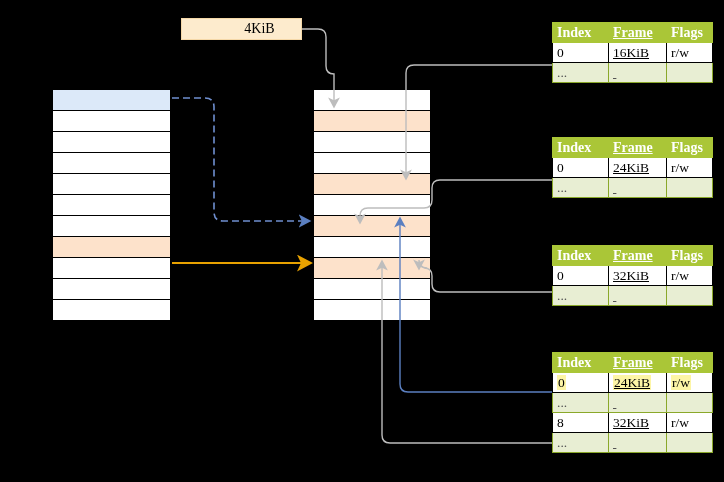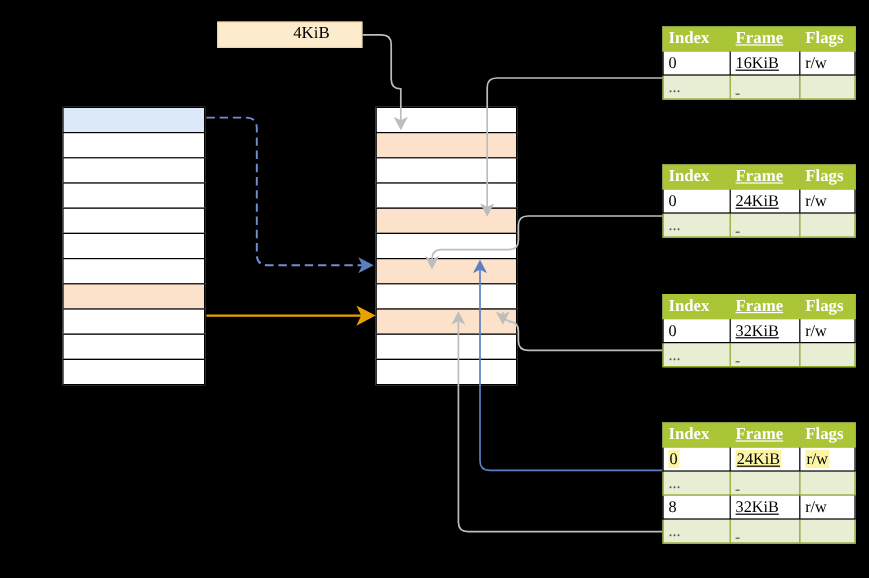--- a/index.html
+++ b/index.html
@@ -15,21 +15,21 @@
   .cell.blue{background:#dce9f9;}
   .cell.peach{background:#fde2cb;}
 
   
   .tag{position:absolute;background:#fdebcd;border:1px solid #f5d8a8;
        box-sizing:border-box;display:flex;align-items:center;
        justify-content:center;font-size:14px;color:#000;padding-left:36px;}
 
   
   .ptable{position:absolute;border-collapse:collapse;
-          background:#a3a3a3;font-size:13.5px;}
+          background:#5eead4;font-size:13.5px;}
   .ptable td,.ptable th{border:1px solid #8aa82a;padding:1px 4px;
           height:20px;box-sizing:border-box;text-align:left;
           white-space:nowrap;}
   .ptable th{background:#aac637;color:#fff;font-weight:bold;
           border:1px solid #aac637;font-size:14px;}
   .ptable td{border:1px solid #000;background:#fff;color:#000;}
   .ptable tr.ell td{background:#e8eed3;border:1px solid #8aa82a;color:#555;}
   .c-index{width:56px;}
   .c-frame{width:58px;text-decoration:underline;}
   .c-flags{width:46px;}

